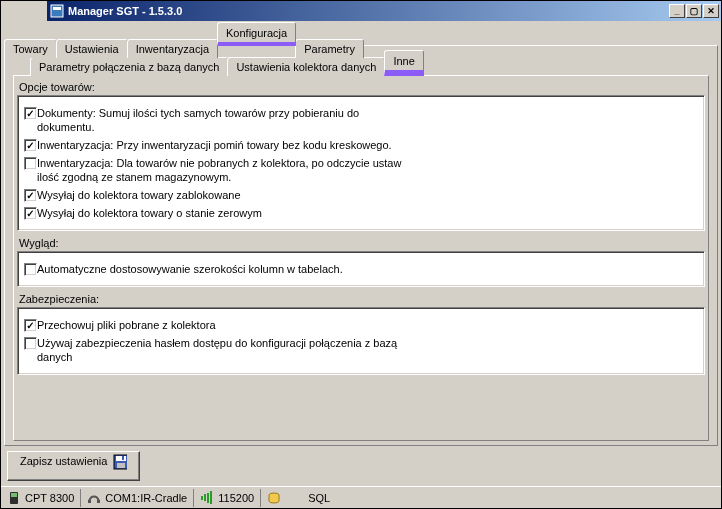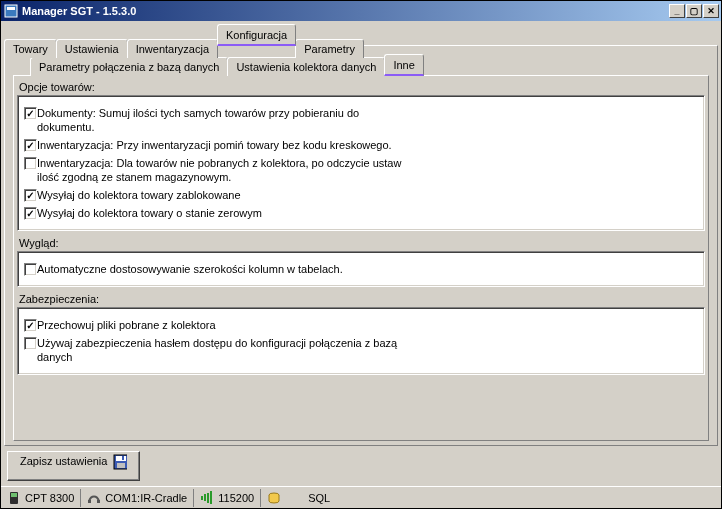--- a/index.html
+++ b/index.html
@@ -21,20 +21,21 @@
     flex-direction: column;
   }
   .titlebar {
     height: 20px;
     background: linear-gradient(to right, #0a246a, #a6caf0);
     color: #fff;
     display: flex;
     align-items: center;
     padding: 0 2px;
     font-weight: bold;
+    margin-left: 46px;
   }
   .titlebar-icon {
     width: 16px; height: 16px;
     display: inline-flex; align-items: center; justify-content: center;
     margin-right: 3px;
   }
   .titlebar-text { flex: 1; }
   .titlebar-buttons { display: flex; gap: 0; }
   .tbbtn {
     width: 16px; height: 14px;
@@ -73,21 +74,21 @@
     border-radius: 3px 3px 0 0;
     position: relative;
     top: 13px;
     cursor: default;
   }
   .tab.active {
     background: #d4d0c8;
     z-index: 3;
     top: 0;
     padding-top: 4px;
-    border-bottom: 2px solid #8b5cf6;
+    border-bottom: 4px solid #8b5cf6;
     margin-bottom: -1px;
   }
   .tabpanel {
     flex: 1;
     border: 1px solid #fff;
     border-right-color: #808080;
     border-bottom-color: #808080;
     background: #d4d0c8;
     padding: 8px;
     min-height: 0;
@@ -111,21 +112,21 @@
     background: #d4d0c8;
     margin-right: -1px;
     border-radius: 3px 3px 0 0;
     position: relative;
     top: 1px;
     cursor: default;
   }
   .subtab.active {
     top: 0;
     padding-top: 4px;
-    border-bottom: 2px solid #8b5cf6;
+    border-bottom: 6px solid #8b5cf6;
     margin-bottom: -1px;
     z-index: 3;
   }
   .subpanel {
     border: 1px solid #fff;
     border-right-color: #808080;
     border-bottom-color: #808080;
     padding: 3px;
     height: 366px;
     position: relative;

